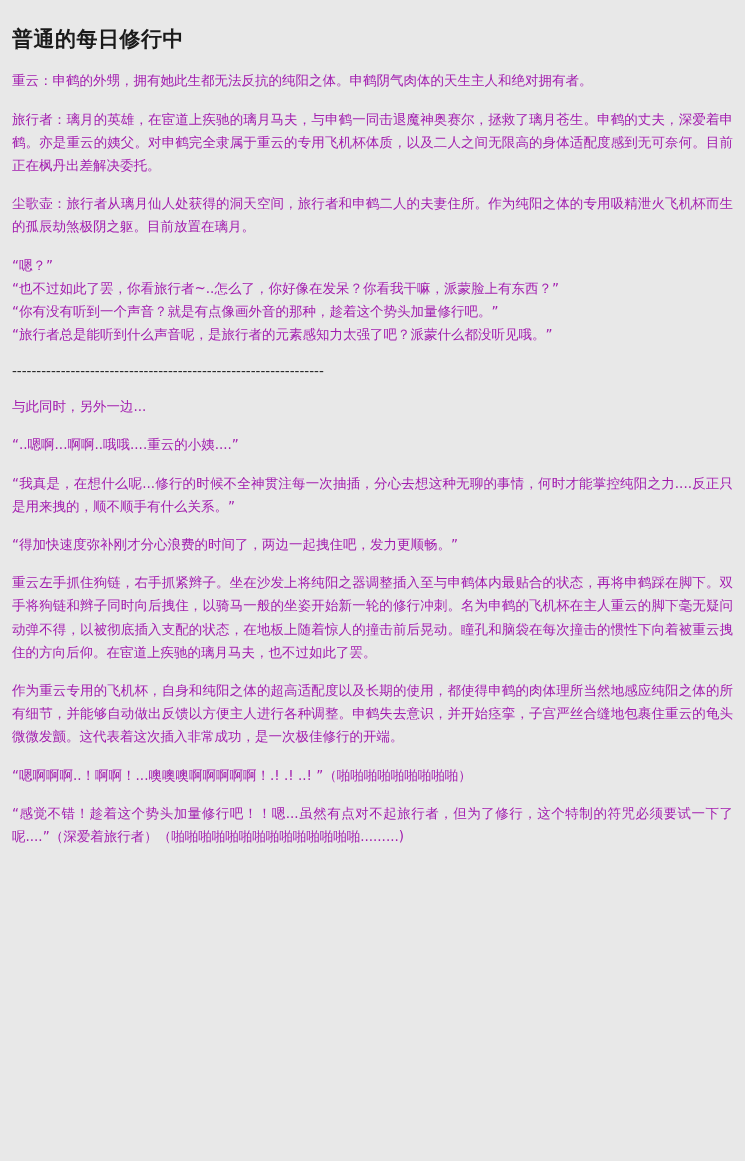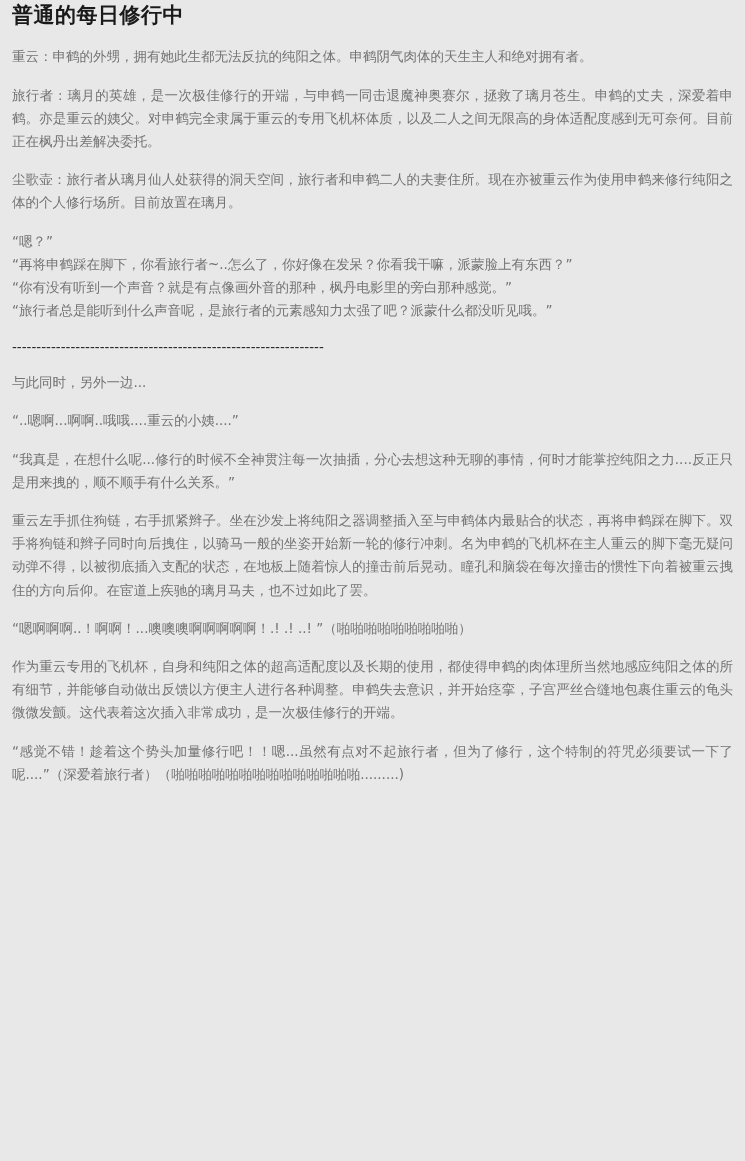--- a/index.html
+++ b/index.html
@@ -9,37 +9,37 @@
     background: #e8e8e8;
   }
   body {
     width: 745px;
     font-family: "DejaVu Sans", "Liberation Sans", sans-serif;
     color: #2b2b2b;
   }
   .page {
     width: 745px;
     box-sizing: border-box;
-    padding: 2px 12px 18px 12px;
+    padding: 26px 12px 18px 12px;
     background: #e8e8e8;
   }
   .title {
     font-size: 21px;
     font-weight: bold;
     line-height: 1.3;
     margin: 0 0 16px 0;
     color: #1a1a1a;
     letter-spacing: 0.5px;
   }
   .para {
     font-size: 13.5px;
     line-height: 1.72;
     margin: 0 0 15px 0;
     text-align: justify;
-    color: #737373;
+    color: #a21caf;
   }
   .divider {
     font-size: 13.5px;
     line-height: 1.6;
     margin: 6px 0 12px 0;
     color: #2b2b2b;
     letter-spacing: 0px;
     white-space: nowrap;
     overflow: hidden;
   }
@@ -49,42 +49,43 @@
 </head>
 <body>
 
 <div class="page">
 
   <h1 class="title">普通的每日修行中</h1>
 
   <p class="para">重云：申鹤的外甥，拥有她此生都无法反抗的纯阳之体。申鹤阴气肉体的天生主人和绝对拥有者。</p>
 
 
-  <p class="para">旅行者：璃月的英雄，是一次极佳修行的开端，与申鹤一同击退魔神奥赛尔，拯救了璃月苍生。申鹤的丈夫，深爱着申鹤。亦是重云的姨父。对申鹤完全隶属于重云的专用飞机杯体质，以及二人之间无限高的身体适配度感到无可奈何。目前正在枫丹出差解决委托。</p>
+  <p class="para">旅行者：璃月的英雄，在宦道上疾驰的璃月马夫，与申鹤一同击退魔神奥赛尔，拯救了璃月苍生。申鹤的丈夫，深爱着申鹤。亦是重云的姨父。对申鹤完全隶属于重云的专用飞机杯体质，以及二人之间无限高的身体适配度感到无可奈何。目前正在枫丹出差解决委托。</p>
 
-  <p class="para">尘歌壶：旅行者从璃月仙人处获得的洞天空间，旅行者和申鹤二人的夫妻住所。现在亦被重云作为使用申鹤来修行纯阳之体的个人修行场所。目前放置在璃月。</p>
+  <p class="para">尘歌壶：旅行者从璃月仙人处获得的洞天空间，旅行者和申鹤二人的夫妻住所。作为纯阳之体的专用吸精泄火飞机杯而生的孤辰劫煞极阴之躯。目前放置在璃月。</p>
 
   <div class="group">
     <p class="para">“嗯？”</p>
-    <p class="para">“再将申鹤踩在脚下，你看旅行者~..怎么了，你好像在发呆？你看我干嘛，派蒙脸上有东西？”</p>
-    <p class="para">“你有没有听到一个声音？就是有点像画外音的那种，枫丹电影里的旁白那种感觉。”</p>
+    <p class="para">“也不过如此了罢，你看旅行者~..怎么了，你好像在发呆？你看我干嘛，派蒙脸上有东西？”</p>
+    <p class="para">“你有没有听到一个声音？就是有点像画外音的那种，趁着这个势头加量修行吧。”</p>
     <p class="para">“旅行者总是能听到什么声音呢，是旅行者的元素感知力太强了吧？派蒙什么都没听见哦。”</p>
   </div>
 
   <div class="divider">----------------------------------------------------------------</div>
 
   <p class="para">与此同时，另外一边...</p>
 
   <p class="para">“..嗯啊...啊啊..哦哦....重云的小姨....”</p>
 
 
   <p class="para">“我真是，在想什么呢...修行的时候不全神贯注每一次抽插，分心去想这种无聊的事情，何时才能掌控纯阳之力....反正只是用来拽的，顺不顺手有什么关系。”</p>
 
+  <p class="para">“得加快速度弥补刚才分心浪费的时间了，两边一起拽住吧，发力更顺畅。”</p>
 
   <p class="para">重云左手抓住狗链，右手抓紧辫子。坐在沙发上将纯阳之器调整插入至与申鹤体内最贴合的状态，再将申鹤踩在脚下。双手将狗链和辫子同时向后拽住，以骑马一般的坐姿开始新一轮的修行冲刺。名为申鹤的飞机杯在主人重云的脚下毫无疑问动弹不得，以被彻底插入支配的状态，在地板上随着惊人的撞击前后晃动。瞳孔和脑袋在每次撞击的惯性下向着被重云拽住的方向后仰。在宦道上疾驰的璃月马夫，也不过如此了罢。</p>
 
+  <p class="para">作为重云专用的飞机杯，自身和纯阳之体的超高适配度以及长期的使用，都使得申鹤的肉体理所当然地感应纯阳之体的所有细节，并能够自动做出反馈以方便主人进行各种调整。申鹤失去意识，并开始痉挛，子宫严丝合缝地包裹住重云的龟头微微发颤。这代表着这次插入非常成功，是一次极佳修行的开端。</p>
+
   <p class="para">“嗯啊啊啊..！啊啊！...噢噢噢啊啊啊啊啊！.!  .!  ..!  ”（啪啪啪啪啪啪啪啪啪）</p>
-
-  <p class="para">作为重云专用的飞机杯，自身和纯阳之体的超高适配度以及长期的使用，都使得申鹤的肉体理所当然地感应纯阳之体的所有细节，并能够自动做出反馈以方便主人进行各种调整。申鹤失去意识，并开始痉挛，子宫严丝合缝地包裹住重云的龟头微微发颤。这代表着这次插入非常成功，是一次极佳修行的开端。</p>
 
   <p class="para">“感觉不错！趁着这个势头加量修行吧！！嗯...虽然有点对不起旅行者，但为了修行，这个特制的符咒必须要试一下了呢....”（深爱着旅行者）（啪啪啪啪啪啪啪啪啪啪啪啪啪啪.........)</p>
 
 </div>
 
 </body></html>

